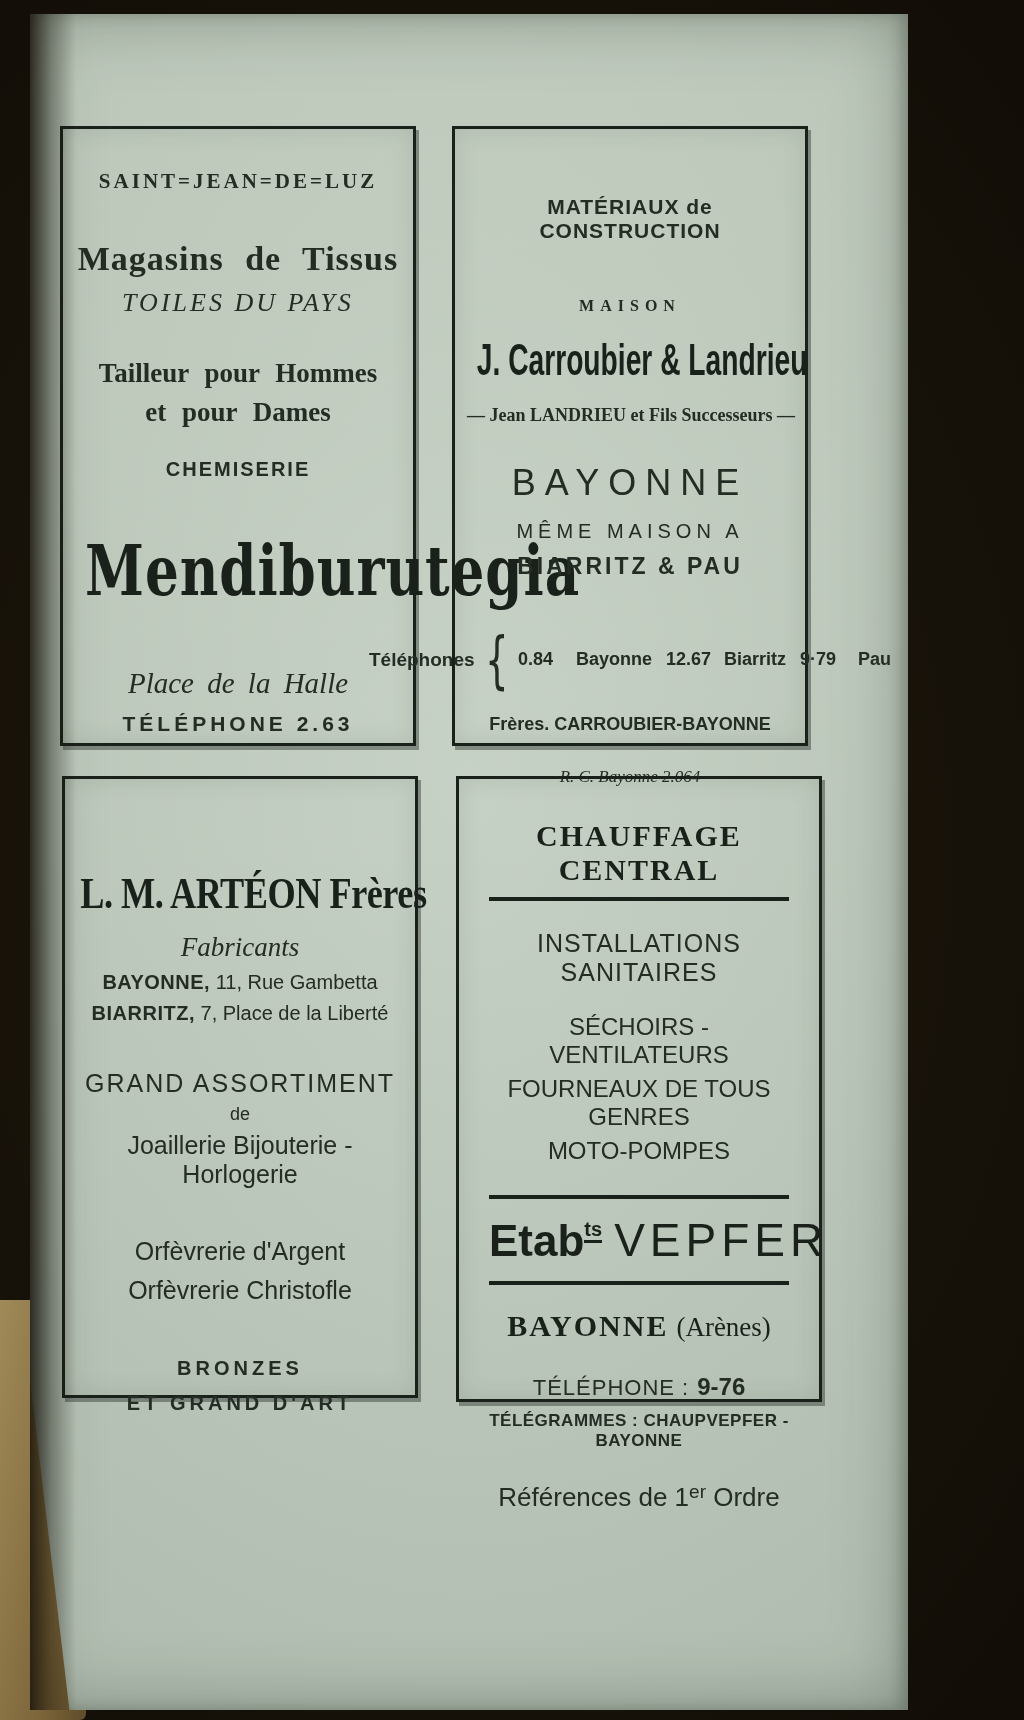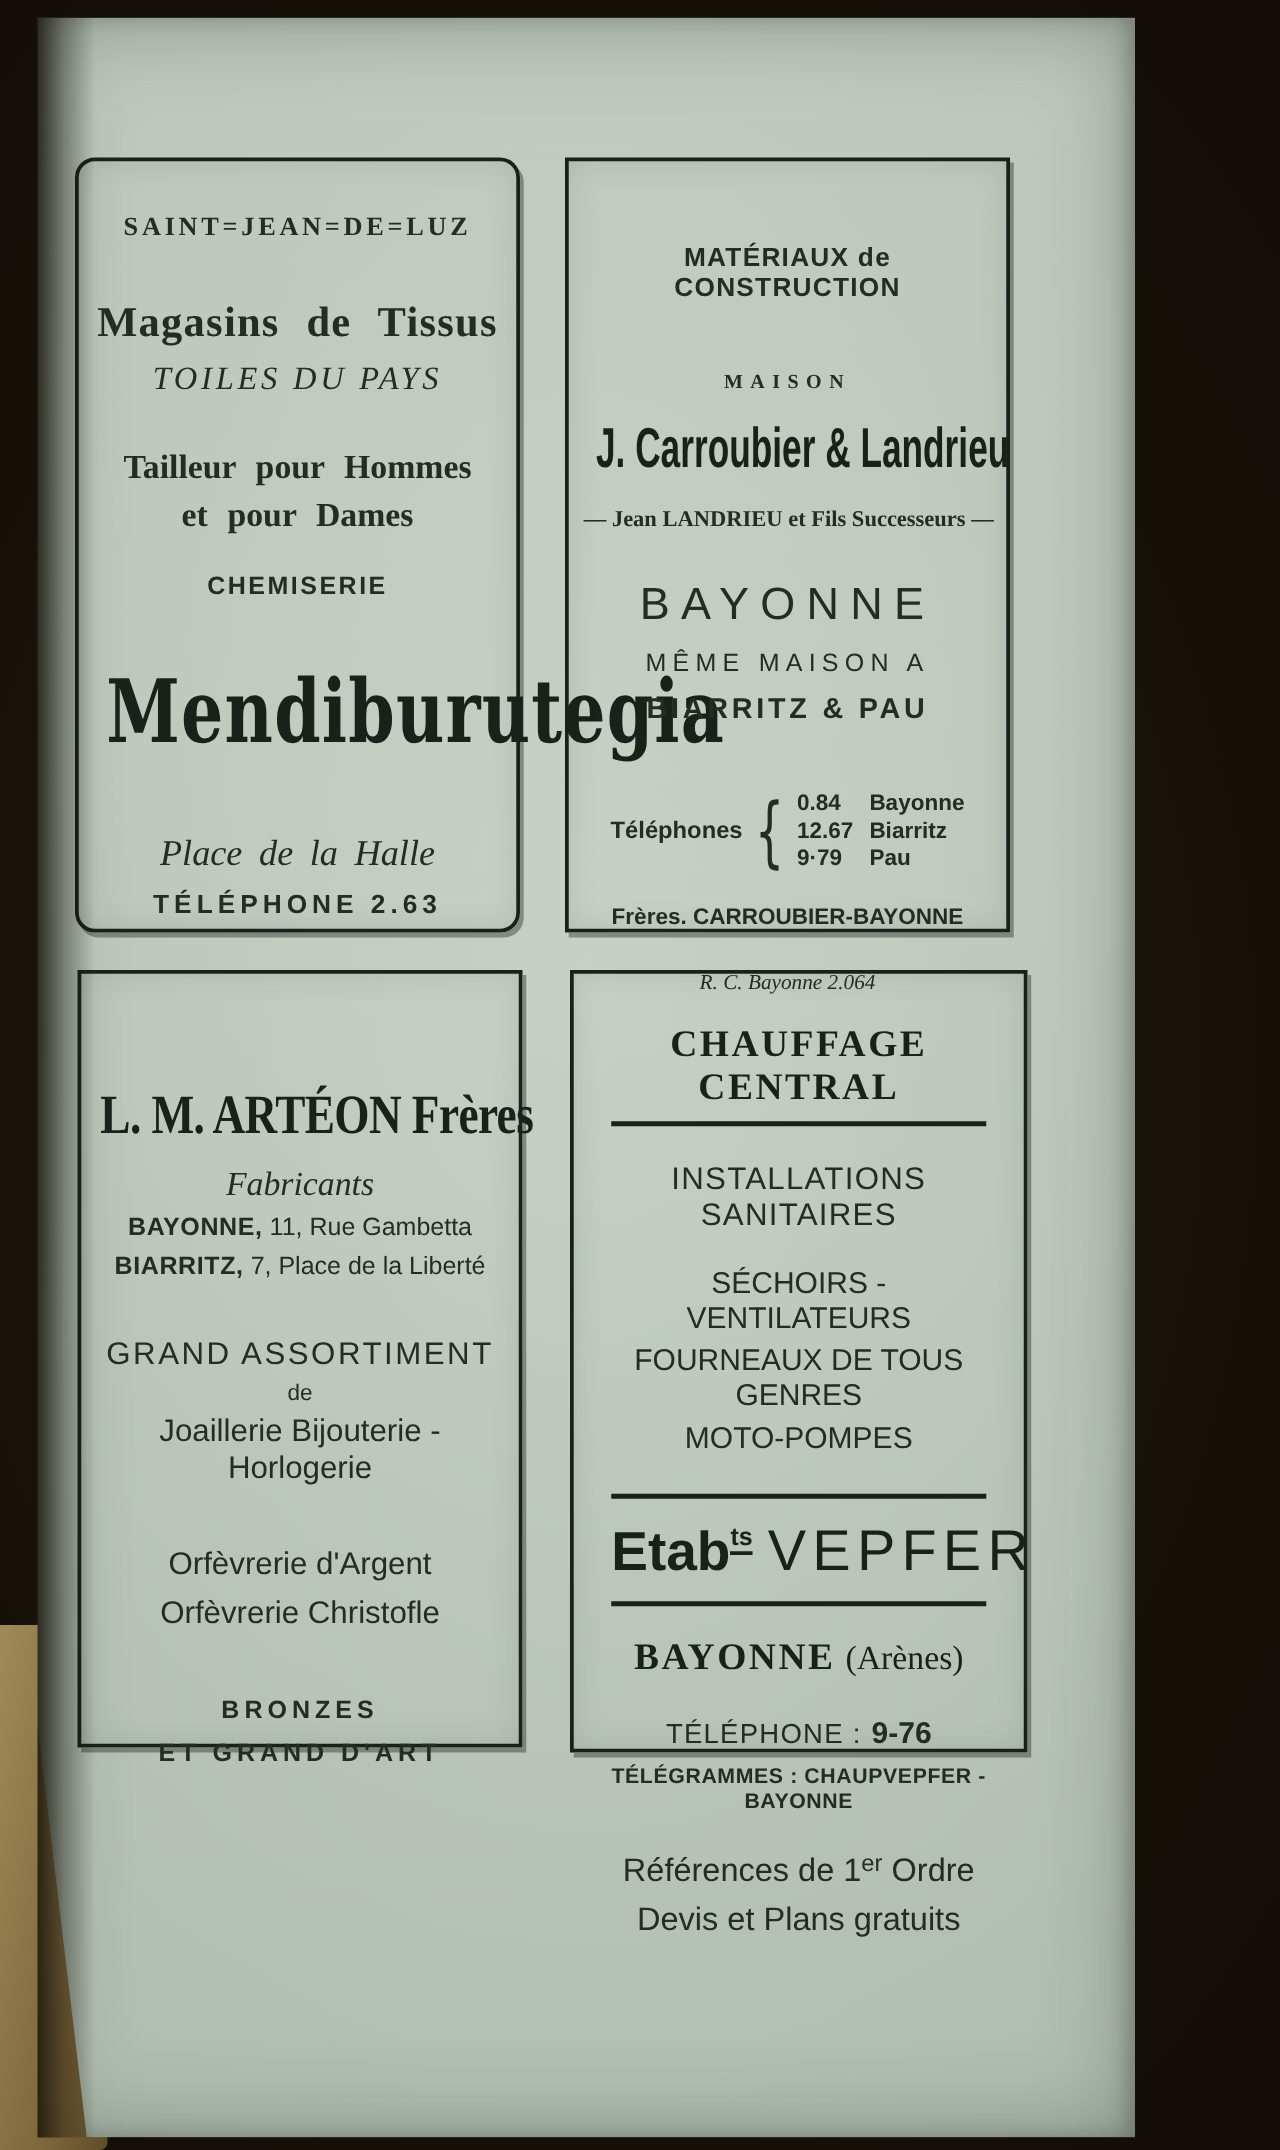--- a/index.html
+++ b/index.html
@@ -37,21 +37,21 @@
     position:absolute;left:30px;top:14px;width:46px;height:1696px;
     background:linear-gradient(90deg, rgba(18,14,6,.8), rgba(18,14,6,.35) 45%, rgba(18,14,6,0));
     pointer-events:none;
   }
   .adbox{
     position:absolute;
     border:3px solid var(--ink-dark);
     box-shadow:3px 4px 0 rgba(30,36,30,.4), inset 0 0 24px rgba(40,55,40,.12);
     text-align:center;
   }
-  #box-tissus    {left:30px;  top:112px; width:356px; height:620px; padding:28px 14px;border-radius:16px;}
+  #box-tissus    {left:30px;  top:112px; width:356px; height:620px; padding:28px 14px;}
   #box-carroubier{left:422px; top:112px; width:356px; height:620px; padding:20px 12px;}
   #box-arteon    {left:32px;  top:762px; width:356px; height:622px; padding:20px 12px;}
   #box-vepfer    {left:426px; top:762px; width:366px; height:626px; padding:26px 30px;}
 
   
   #box-tissus .city{font:bold 21px "Liberation Serif",serif;letter-spacing:3px;margin-top:12px;}
   #box-tissus .title{font:bold 34px "Liberation Serif",serif;word-spacing:12px;letter-spacing:1px;margin-top:46px;}
   #box-tissus .subtitle{font:italic 26px "Liberation Serif",serif;letter-spacing:3px;margin-top:10px;}
   #box-tissus .l1{font:bold 27px "Liberation Serif",serif;word-spacing:9px;margin-top:40px;}
   #box-tissus .l2{font:bold 27px "Liberation Serif",serif;word-spacing:9px;margin-top:8px;}
@@ -70,21 +70,21 @@
     font:bold 30px "Liberation Sans",sans-serif;color:var(--ink-dark);
     transform:scale(.94,1.5);transform-origin:center;margin-top:28px;white-space:nowrap;
   }
   #box-carroubier .succ{font:bold 18px "Liberation Serif",serif;margin-top:28px;white-space:nowrap;}
   #box-carroubier .city{font:400 36px "Liberation Sans",sans-serif;letter-spacing:9px;margin-top:36px;}
   #box-carroubier .same{font:400 20px "Liberation Sans",sans-serif;letter-spacing:5px;margin-top:16px;}
   #box-carroubier .branches{font:bold 23px "Liberation Sans",sans-serif;letter-spacing:3px;margin-top:10px;}
   #box-carroubier .phones{display:flex;align-items:center;justify-content:center;gap:6px;margin-top:52px;}
   #box-carroubier .ph-label{font:bold 19px "Liberation Sans",sans-serif;}
   #box-carroubier .brace{font:400 62px "DejaVu Sans",sans-serif;transform:scaleX(.6);line-height:.9;margin:0 -4px;}
-  #box-carroubier .ph-col{display:flex;flex-direction:column;align-items:flex-start;gap:1px;}
+  #box-carroubier .ph-col{display:flex;flex-direction:row;align-items:flex-start;gap:14px;}
   #box-carroubier .ph-row{display:flex;font:bold 18px "Liberation Sans",sans-serif;}
   #box-carroubier .ph-num{min-width:58px;text-align:left;}
   #box-carroubier .teleg{font:bold 18px "Liberation Sans",sans-serif;margin-top:26px;}
   #box-carroubier .rc{font:italic 17px "Liberation Serif",serif;margin-top:32px;}
 
   
   #box-arteon .brand{
     font:bold 37px "Liberation Serif",serif;color:var(--ink-dark);letter-spacing:-.5px;
     transform:scale(.98,1.2);transform-origin:center;margin-top:72px;white-space:nowrap;
   }
@@ -219,18 +219,17 @@
     </div>
 
     <div class="telline">
       <span class="tlabel">TÉLÉPHONE :</span><span class="tnum">9-76</span>
     </div>
     <div class="telegrams">TÉLÉGRAMMES : CHAUPVEPFER - BAYONNE</div>
 
     <div class="refs">
       <span>Références de 1</span><span class="sup">er</span><span> Ordre</span>
     </div>
-    <div class="devis">Devis et Plans gratuits</div>
   </div>
 
 </div>
 
 <div class="spine-shadow"></div>
 
 </body></html>

